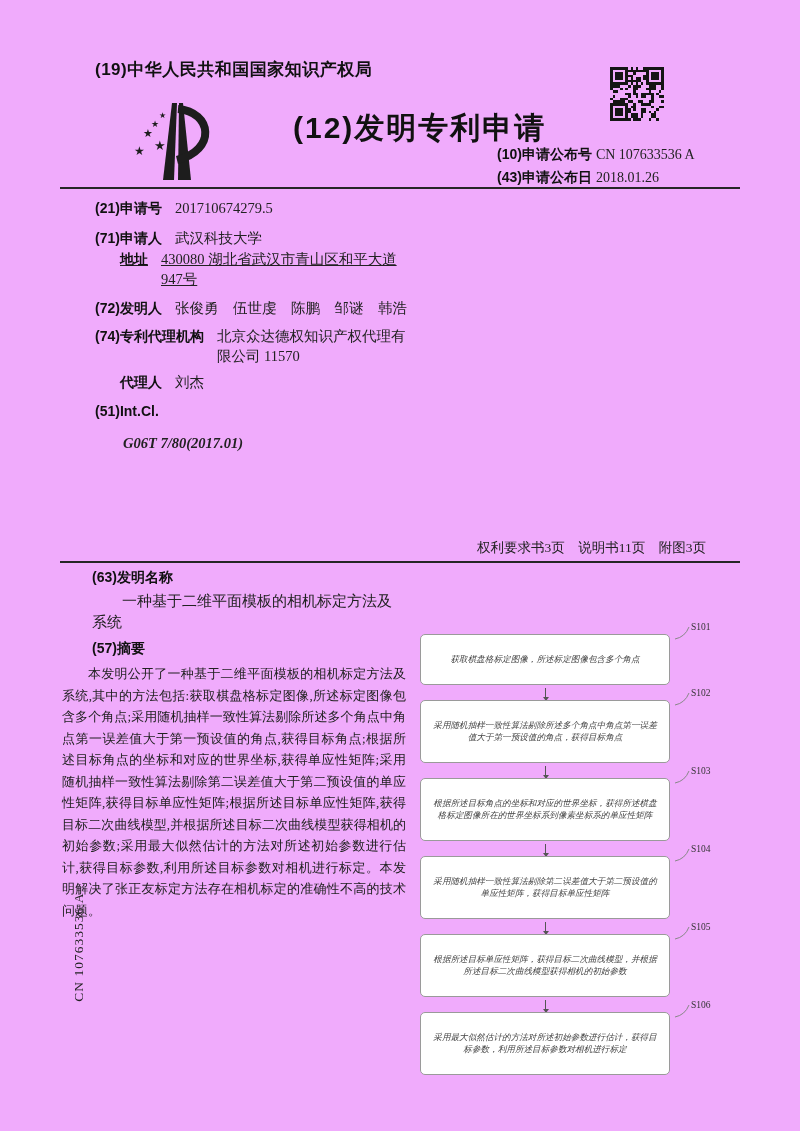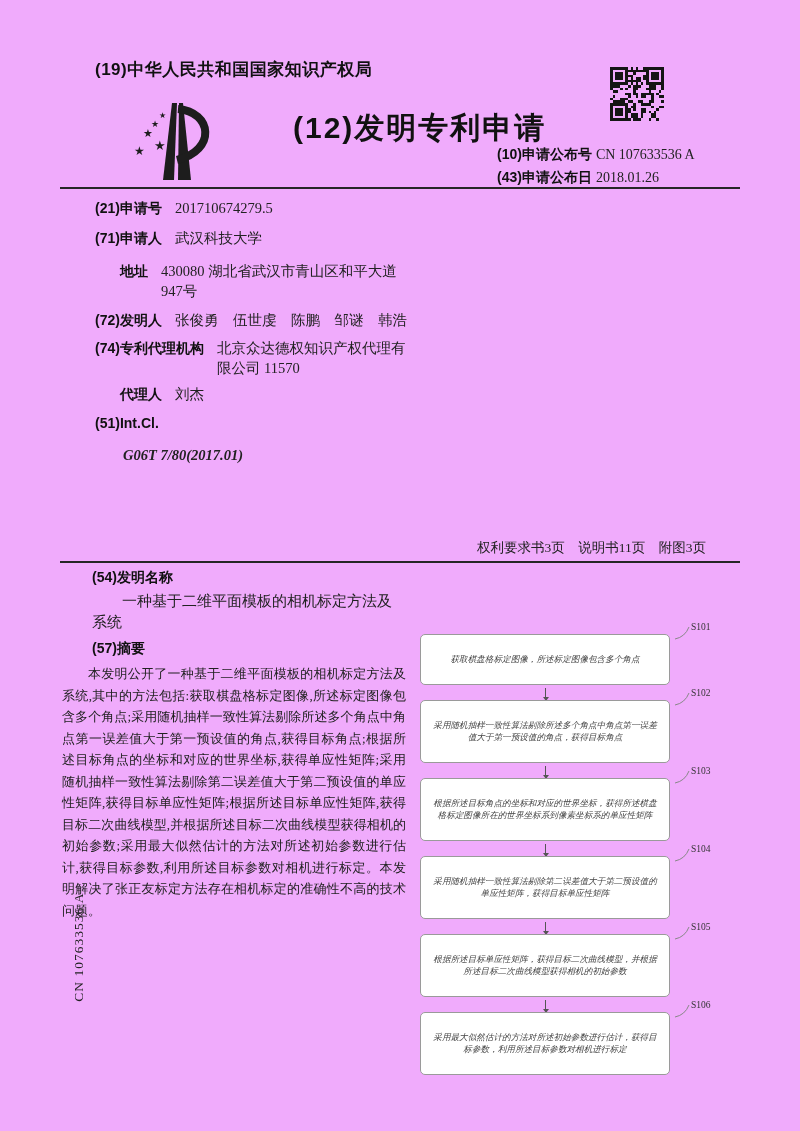--- a/index.html
+++ b/index.html
@@ -29,21 +29,21 @@
   .qr b{display:block;}
   .qr b.d{background:#151515;}
 
   
   .biblio{position:absolute;left:95px;top:198px;width:352px;font-size:14.5px;line-height:20px;}
   .brow{display:flex;align-items:flex-start;}
   .brow .lbl{font-family:"Liberation Sans",sans-serif;font-weight:bold;white-space:nowrap;color:#111;font-size:14px;}
   .brow .val{margin-left:13px;color:#222;}
   .indent{margin-left:25px;}
   .mt11{margin-top:11px;} .mt10{margin-top:10px;} .mt9{margin-top:9px;}
-  .mt8{margin-top:8px;} .mt6{margin-top:6px;} .mt1{margin-top:13px;}
+  .mt8{margin-top:8px;} .mt6{margin-top:6px;} .mt1{margin-top:1px;text-decoration:underline;}
   .w255{max-width:255px;} .w262{max-width:262px;} .w195{max-width:195px;}
   .intcl-val{margin-left:28px;font-weight:bold;font-style:italic;font-size:14.5px;margin-top:12px;}
 
   .pages-info{position:absolute;right:94px;top:539px;font-size:13.5px;color:#222;}
 
   
   .content-left{position:absolute;left:62px;top:569px;width:344px;}
   .sec-label{font-family:"Liberation Sans",sans-serif;font-weight:bold;font-size:14px;
              margin-left:30px;color:#111;}
   .title-p{margin:4px 0 0 30px;width:314px;font-size:15px;line-height:21px;text-indent:2em;color:#222;}
@@ -571,21 +571,21 @@
     <div class="brow mt9">
       <span class="lbl">(51)Int.Cl.</span>
     </div>
     <div class="intcl-val">G06T 7/80(2017.01)</div>
   </div>
 
   <div class="pages-info">权利要求书3页　说明书11页　附图3页</div>
   <div class="hr hr2"></div>
 
   <div class="content-left">
-    <div class="sec-label">(54)发明名称</div>
+    <div class="sec-label">(63)发明名称</div>
     <div class="title-p">一种基于二维平面模板的相机标定方法及系统</div>
     <div class="sec-label lbl57">(57)摘要</div>
     <div class="abstract-p">本发明公开了一种基于二维平面模板的相机标定方法及系统,其中的方法包括:获取棋盘格标定图像,所述标定图像包含多个角点;采用随机抽样一致性算法剔除所述多个角点中角点第一误差值大于第一预设值的角点,获得目标角点;根据所述目标角点的坐标和对应的世界坐标,获得单应性矩阵;采用随机抽样一致性算法剔除第二误差值大于第二预设值的单应性矩阵,获得目标单应性矩阵;根据所述目标单应性矩阵,获得目标二次曲线模型,并根据所述目标二次曲线模型获得相机的初始参数;采用最大似然估计的方法对所述初始参数进行估计,获得目标参数,利用所述目标参数对相机进行标定。本发明解决了张正友标定方法存在相机标定的准确性不高的技术问题。</div>
   </div>
 
   <div class="flowchart">
 
     <div class="fc-row">
       <div class="fc-box">获取棋盘格标定图像，所述标定图像包含多个角点</div>
       <div class="fc-label">

